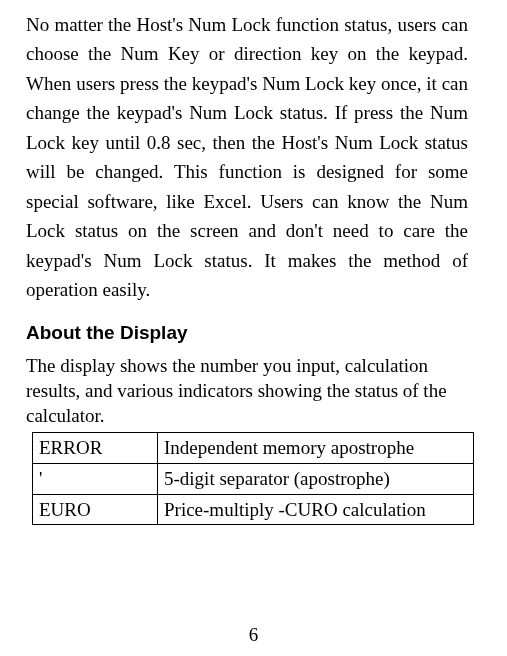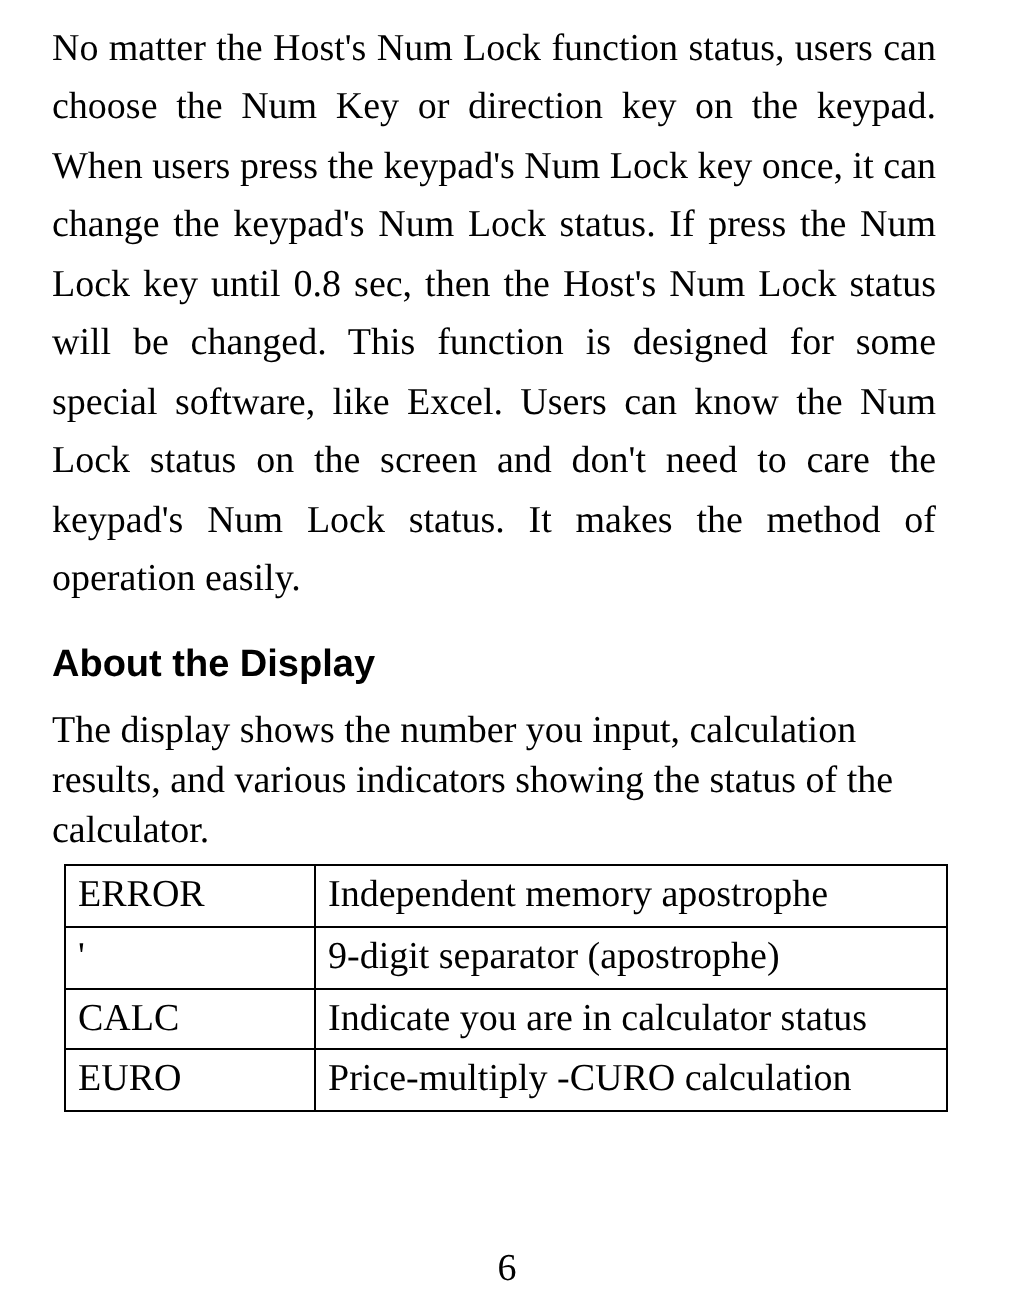--- a/index.html
+++ b/index.html
@@ -72,25 +72,21 @@
   <p class="intro">The display shows the number you input, calculation results, and various indicators showing the status of the calculator.</p>
 
   <table class="indicators">
     <tbody>
     <tr>
       <td class="key">ERROR</td>
       <td>Independent memory apostrophe</td>
     </tr>
     <tr>
       <td class="key">'</td>
-      <td>9-digit separator (apostrophe)</td>
-    </tr>
-    <tr>
-      <td class="key">CALC</td>
-      <td>Indicate you are in calculator status</td>
+      <td>5-digit separator (apostrophe)</td>
     </tr>
     <tr>
       <td class="key">EURO</td>
       <td>Price-multiply -CURO calculation</td>
     </tr>
   </tbody>
     </table>
 
   <div class="pagenum">6</div>
 </div>

